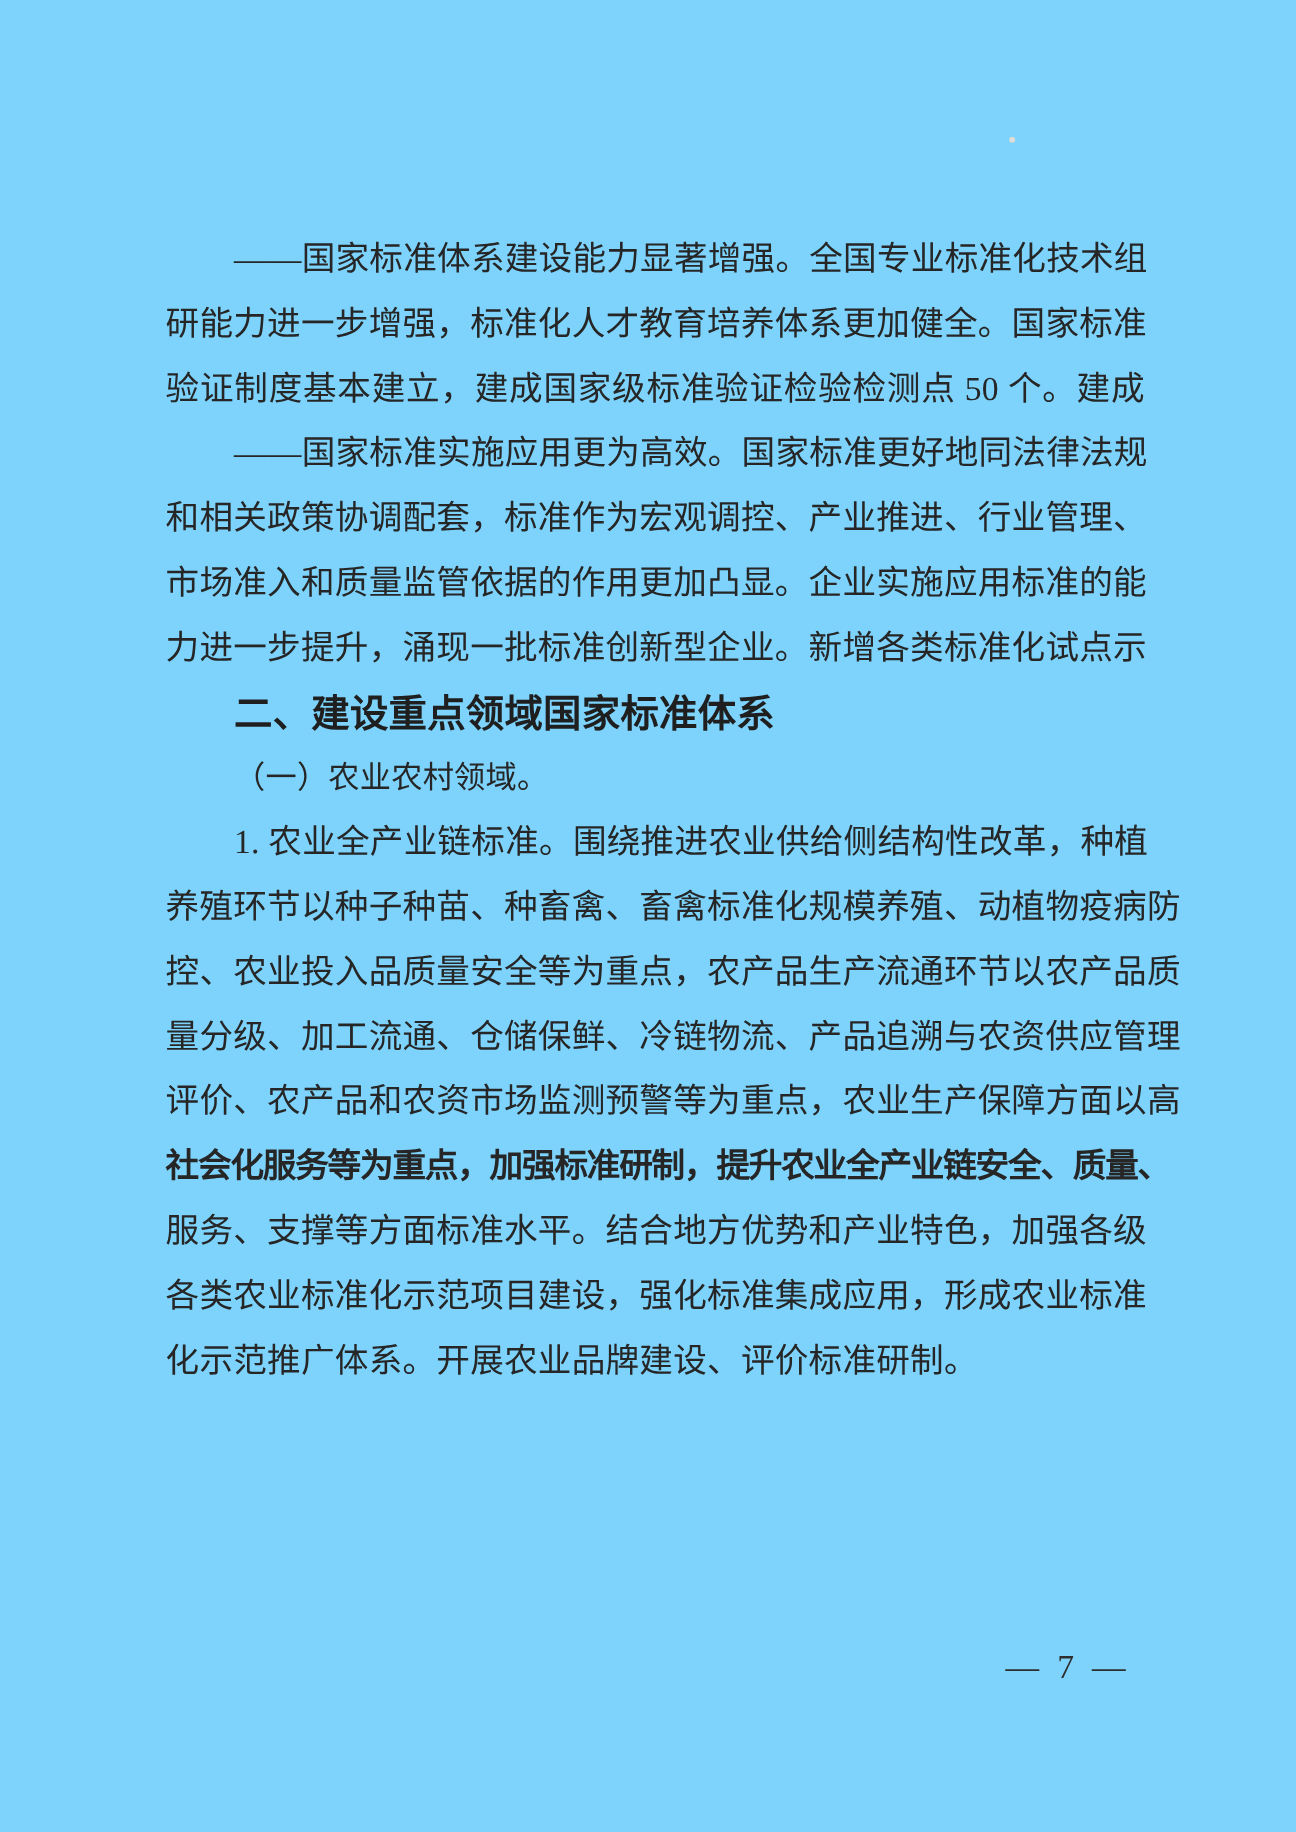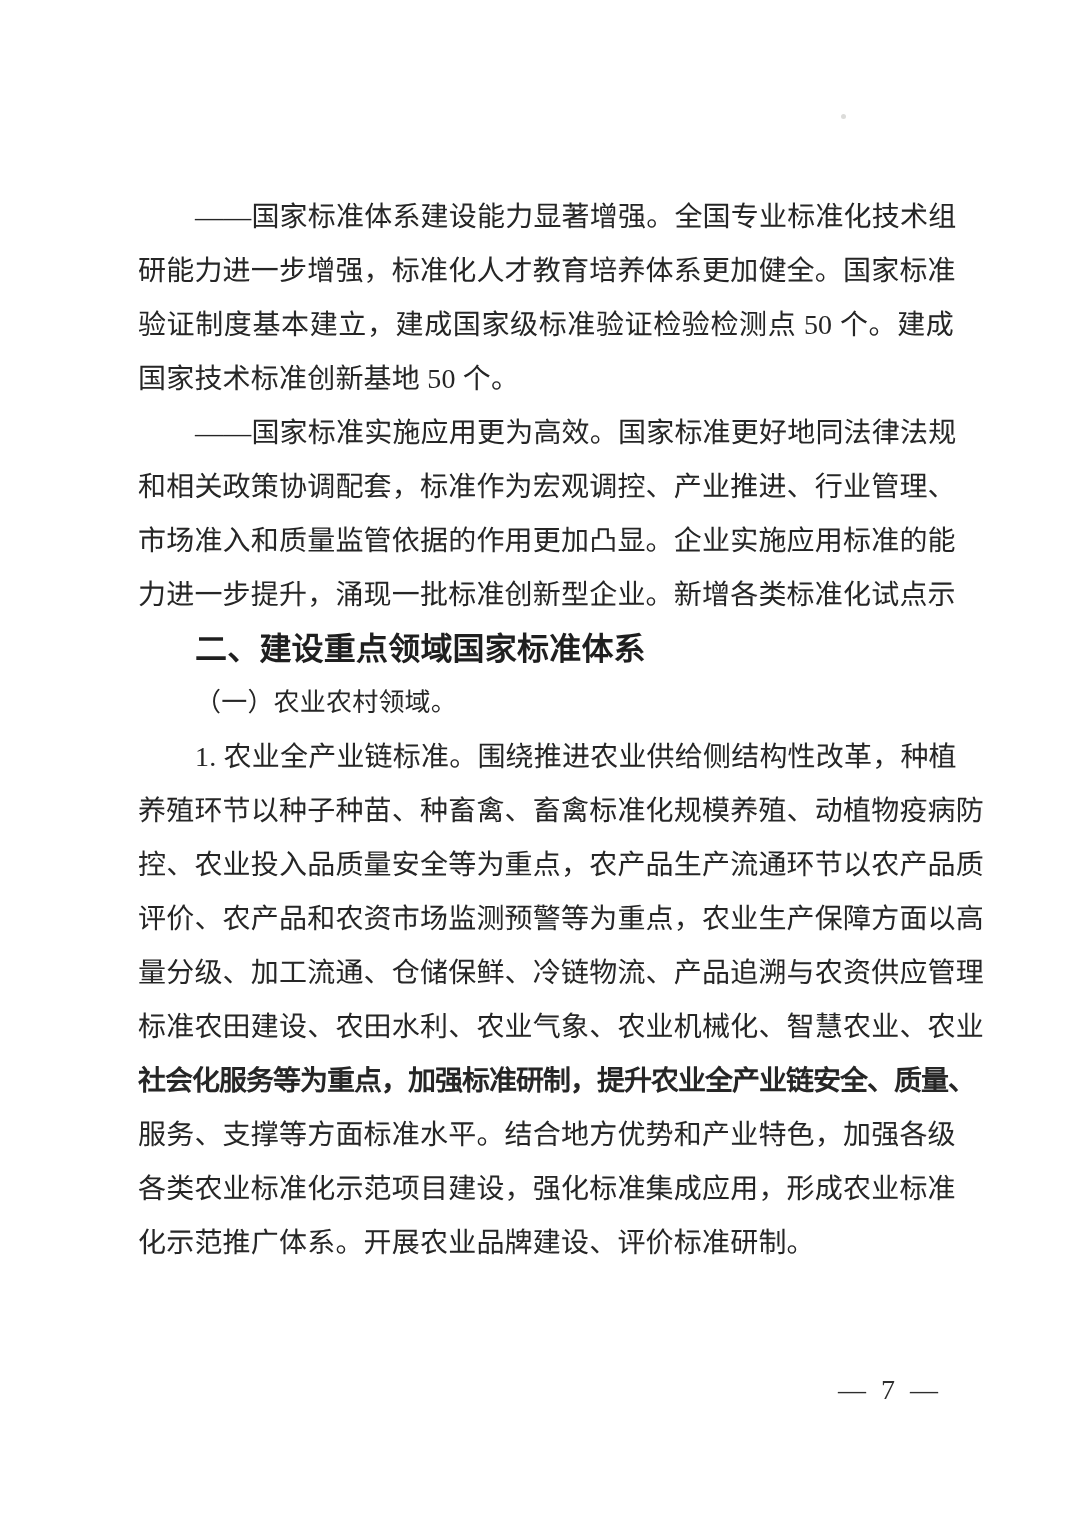--- a/index.html
+++ b/index.html
@@ -5,21 +5,21 @@
   html, body {
     margin: 0;
     padding: 0;
     background: #e9e9e7;
   }
   .page {
     position: relative;
     width: 1080px;
     height: 1527px;
     margin: 0 auto;
-    background: #ffffff;
+    background: #7dd3fc;
     color: #262626;
     font-family: "Liberation Serif", "DejaVu Serif", serif;
     overflow: hidden;
   }
   .content {
     position: absolute;
     left: 138px;
     top: 190px;
     width: 816px;
   }
@@ -78,41 +78,39 @@
 
 <div class="page">
   <div class="speck"></div>
 
   <div class="content">
 
     <div class="para">
       <div class="line indent">——国家标准体系建设能力显著增强。全国专业标准化技术组</div>
       <div class="line">研能力进一步增强，标准化人才教育培养体系更加健全。国家标准</div>
       <div class="line">验证制度基本建立，建成国家级标准验证检验检测点 50 个。建成</div>
-      <div class="line last">国家技术标准创新基地 50 个。</div>
     </div>
 
     <div class="para">
       <div class="line indent">——国家标准实施应用更为高效。国家标准更好地同法律法规</div>
       <div class="line">和相关政策协调配套，标准作为宏观调控、产业推进、行业管理、</div>
       <div class="line">市场准入和质量监管依据的作用更加凸显。企业实施应用标准的能</div>
       <div class="line">力进一步提升，涌现一批标准创新型企业。新增各类标准化试点示</div>
     </div>
 
     <div class="line heading indent last">二、建设重点领域国家标准体系</div>
 
     <div class="line subheading indent last">（一）农业农村领域。</div>
 
     <div class="para">
       <div class="line indent">1. 农业全产业链标准。围绕推进农业供给侧结构性改革，种植</div>
       <div class="line">养殖环节以种子种苗、种畜禽、畜禽标准化规模养殖、动植物疫病防</div>
       <div class="line">控、农业投入品质量安全等为重点，农产品生产流通环节以农产品质</div>
+      <div class="line">量分级、加工流通、仓储保鲜、冷链物流、产品追溯与农资供应管理</div>
       <div class="line">评价、农产品和农资市场监测预警等为重点，农业生产保障方面以高</div>
-      <div class="line">量分级、加工流通、仓储保鲜、冷链物流、产品追溯与农资供应管理</div>
-      <div class="line">标准农田建设、农田水利、农业气象、农业机械化、智慧农业、农业</div>
       <div class="line tight">社会化服务等为重点，加强标准研制，提升农业全产业链安全、质量、</div>
       <div class="line">服务、支撑等方面标准水平。结合地方优势和产业特色，加强各级</div>
       <div class="line">各类农业标准化示范项目建设，强化标准集成应用，形成农业标准</div>
       <div class="line last">化示范推广体系。开展农业品牌建设、评价标准研制。</div>
     </div>
 
   </div>
 
   <div class="footer">— 7 —</div>
 </div>

